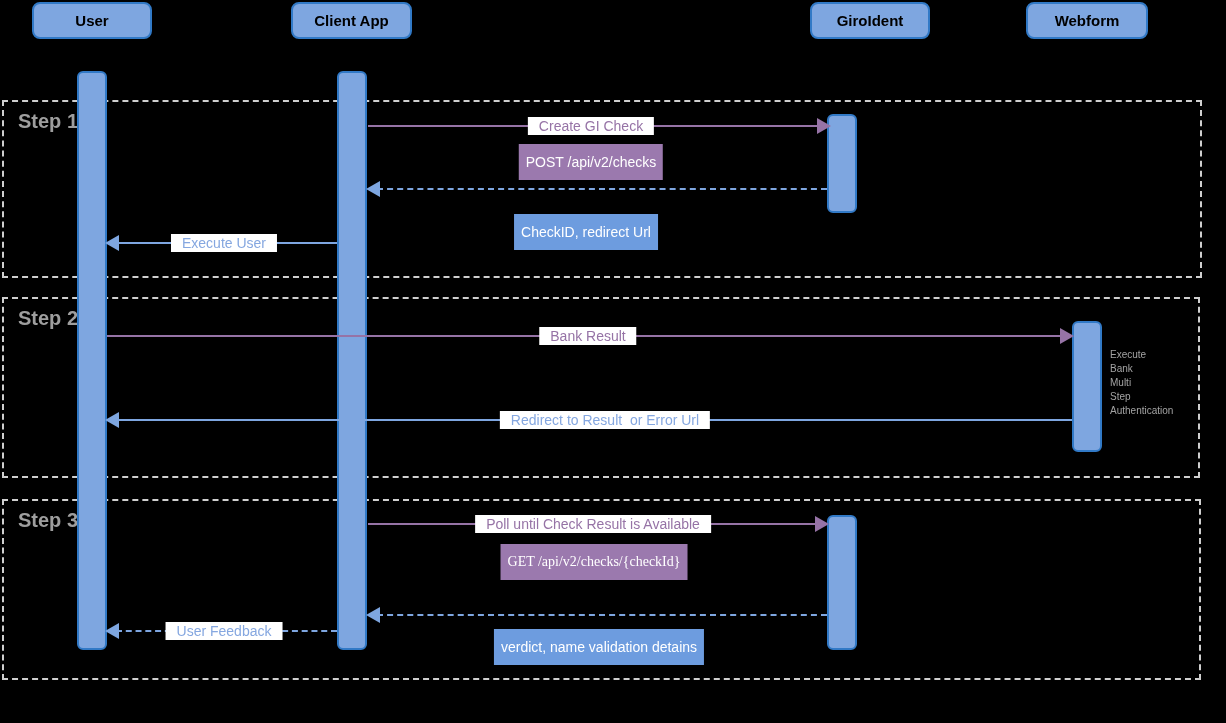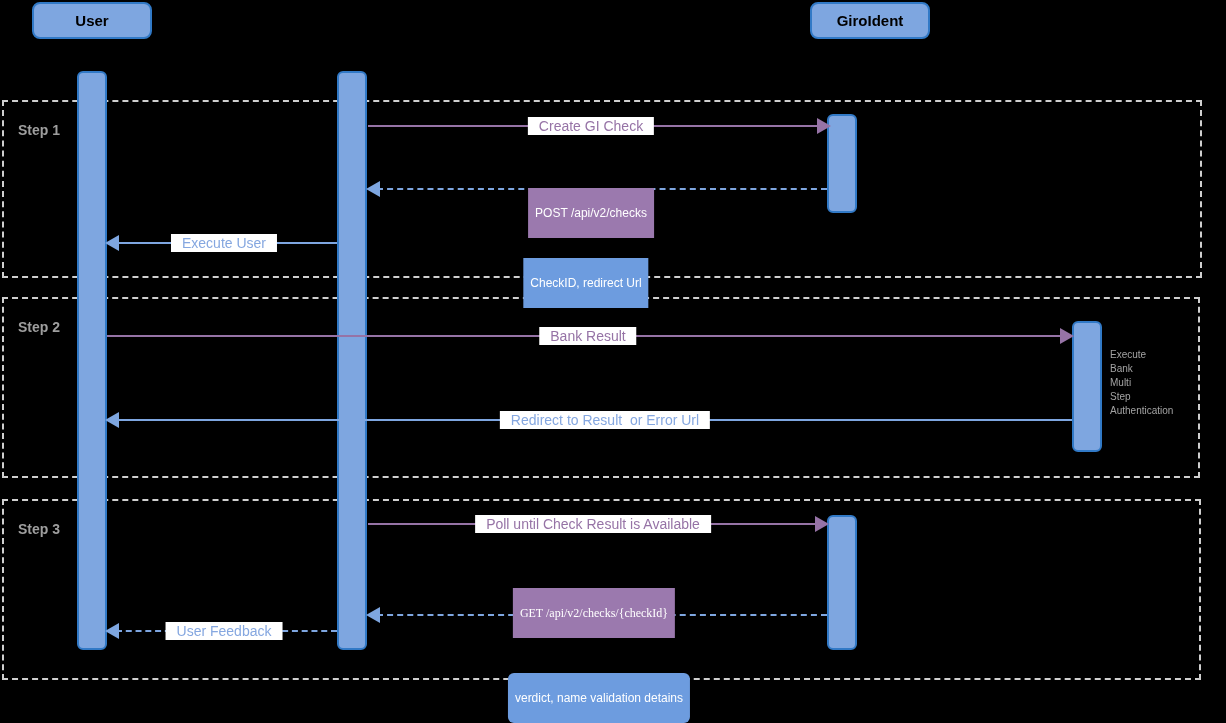--- a/index.html
+++ b/index.html
@@ -7,22 +7,22 @@
     position:relative; width:1226px; height:723px;
     background:#000; overflow:hidden;
     font-family:"Liberation Sans", sans-serif;
   }
 
   
   .step-box {
     position:absolute; border:2px dashed #cfcfcf; box-sizing:border-box;
   }
   .step-box .step-label {
-    position:absolute; left:14px; top:20px;
-    color:#9e9e9e; font-weight:bold; font-size:14px;
+    position:absolute; left:14px; top:8px;
+    color:#9e9e9e; font-weight:bold; font-size:20px;
   }
   .step1 { left:2px; top:100px; width:1200px; height:178px; }
   .step2 { left:2px; top:297px; width:1198px; height:181px; }
   .step3 { left:2px; top:499px; width:1199px; height:181px; }
 
   
   .actor {
     position:absolute; top:2px; height:37px; box-sizing:border-box;
     background:#7EA6E0; border:2px solid #3179C6; border-radius:8px;
     display:flex; align-items:center; justify-content:center;
@@ -79,30 +79,29 @@
   .m-create   { left:591px; top:117px; }
   .m-redirect { left:224px; top:234px; }
   .m-bank     { left:588px; top:327px; }
   .m-result   { left:605px; top:411px; }
   .m-poll     { left:593px; top:515px; }
   .m-feedback { left:224px; top:622px; }
 
   
   .badge {
     position:absolute; transform:translateX(-50%);
-    color:#fff; font-size:12px; line-height:20px; padding:15px 7px;
+    color:#fff; font-size:14px; line-height:20px; padding:8px 7px;
     white-space:pre;
-    margin-top:44px;
   }
   .badge.purple-b { background:#9B79AE; }
   .badge.blue-b   { background:#6D9CDF; }
   .b-post    { left:591px; top:144px; }
   .b-checkid { left:586px; top:214px; }
   .b-get     { left:594px; top:544px;font-family:Liberation Serif, serif; }
-  .b-verdict { left:599px; top:629px;border-radius:6px; }
+  .b-verdict { left:599px; top:629px; }
 
   
   .webform-note {
     position:absolute; left:1110px; top:348px;
     color:#a3a3a3; font-size:10px; line-height:14px;
   }
   .webform-note span { display:block; }
 </style>
 </head>
 <body>
@@ -172,15 +171,17 @@
 
   <div class="webform-note">
     <span>Execute</span>
     <span>Bank</span>
     <span>Multi</span>
     <span>Step</span>
     <span>Authentication</span>
   </div>
 
   <div class="actor actor-user">User</div>
+  <div class="actor actor-clientapp">Client App</div>
   <div class="actor actor-giroident">GiroIdent</div>
+  <div class="actor actor-webform">Webform</div>
 
 </div>
 
 </body></html>

